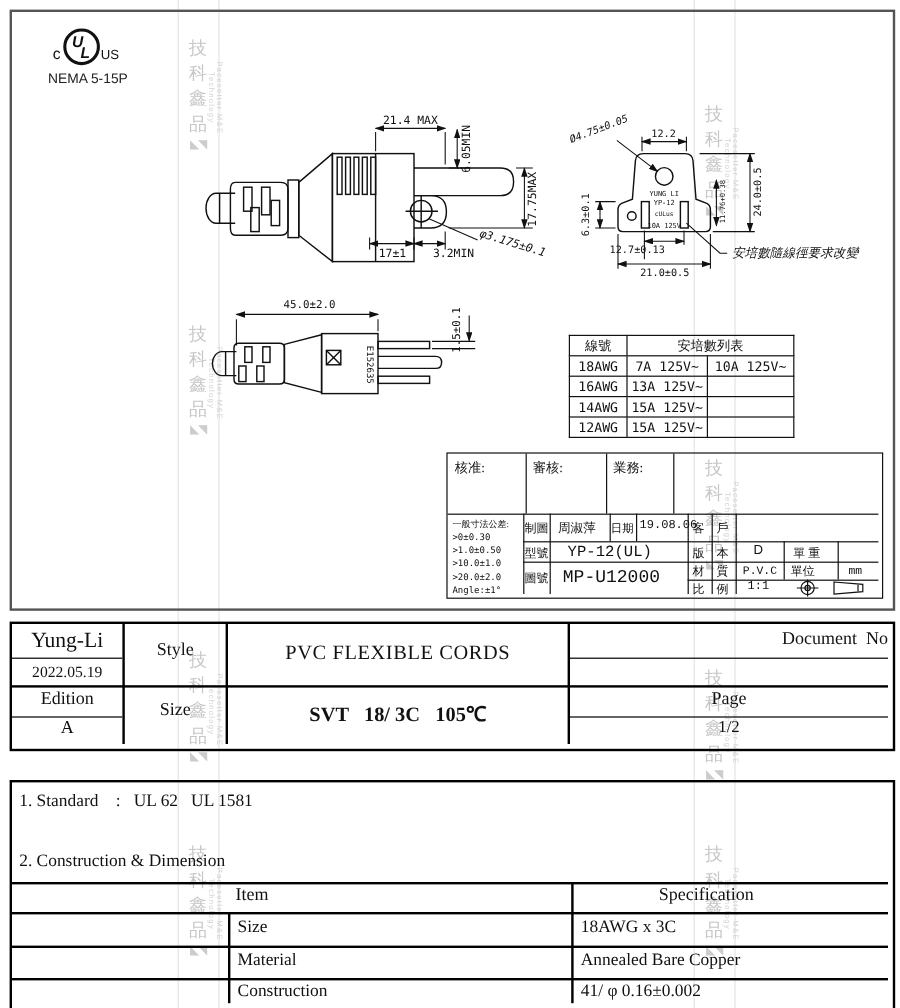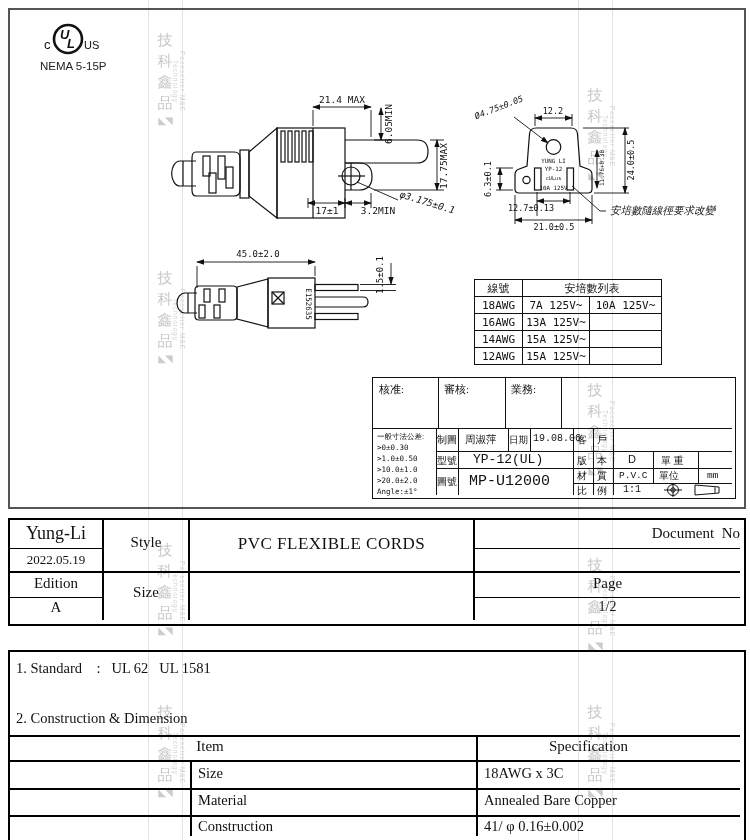--- a/index.html
+++ b/index.html
@@ -378,20 +378,21 @@
   <div class="ln" style="left:465px;top:28px;width:265px;height:1px"></div>
   <div class="ln" style="left:0;top:77px;width:92px;height:1px"></div>
   <div class="ln" style="left:465px;top:77px;width:265px;height:1px"></div>
   <div class="txt" style="left:0;top:3px;width:92px;text-align:center;font-size:18px">Yung-Li</div>
   <div class="txt" style="left:0;top:32px;width:92px;text-align:center;font-size:13px">2022.05.19</div>
   <div class="txt" style="left:0;top:55px;width:92px;text-align:center;font-size:15px">Edition</div>
   <div class="txt" style="left:0;top:79px;width:92px;text-align:center;font-size:15px">A</div>
   <div class="txt" style="left:92px;top:14px;width:88px;text-align:center;font-size:15px">Style</div>
   <div class="txt" style="left:92px;top:64px;width:88px;text-align:center;font-size:15px">Size</div>
   <div class="txt" style="left:180px;top:14px;width:283px;text-align:center;font-size:17px;letter-spacing:0.5px">PVC FLEXIBLE CORDS</div>
+  <div class="txt" style="left:180px;top:63px;width:283px;text-align:center;font-size:17px;font-weight:bold">SVT   18/ 3C   105℃</div>
   <div class="txt" style="left:465px;top:5px;width:265px;text-align:right;font-size:15px">Document  No</div>
   <div class="txt" style="left:465px;top:55px;width:265px;text-align:center;font-size:15px">Page</div>
   <div class="txt" style="left:465px;top:79px;width:265px;text-align:center;font-size:14px">1/2</div>
 </div>
 
 <div class="spec">
   <div class="txt" style="left:6px;top:8px">1. Standard    :   UL 62   UL 1581</div>
   <div class="txt" style="left:6px;top:58px">2. Construction &amp; Dimension</div>
   <div class="ln" style="left:0;top:83px;width:730px;height:2px"></div>
   <div class="ln" style="left:0;top:108px;width:730px;height:1.5px"></div>

